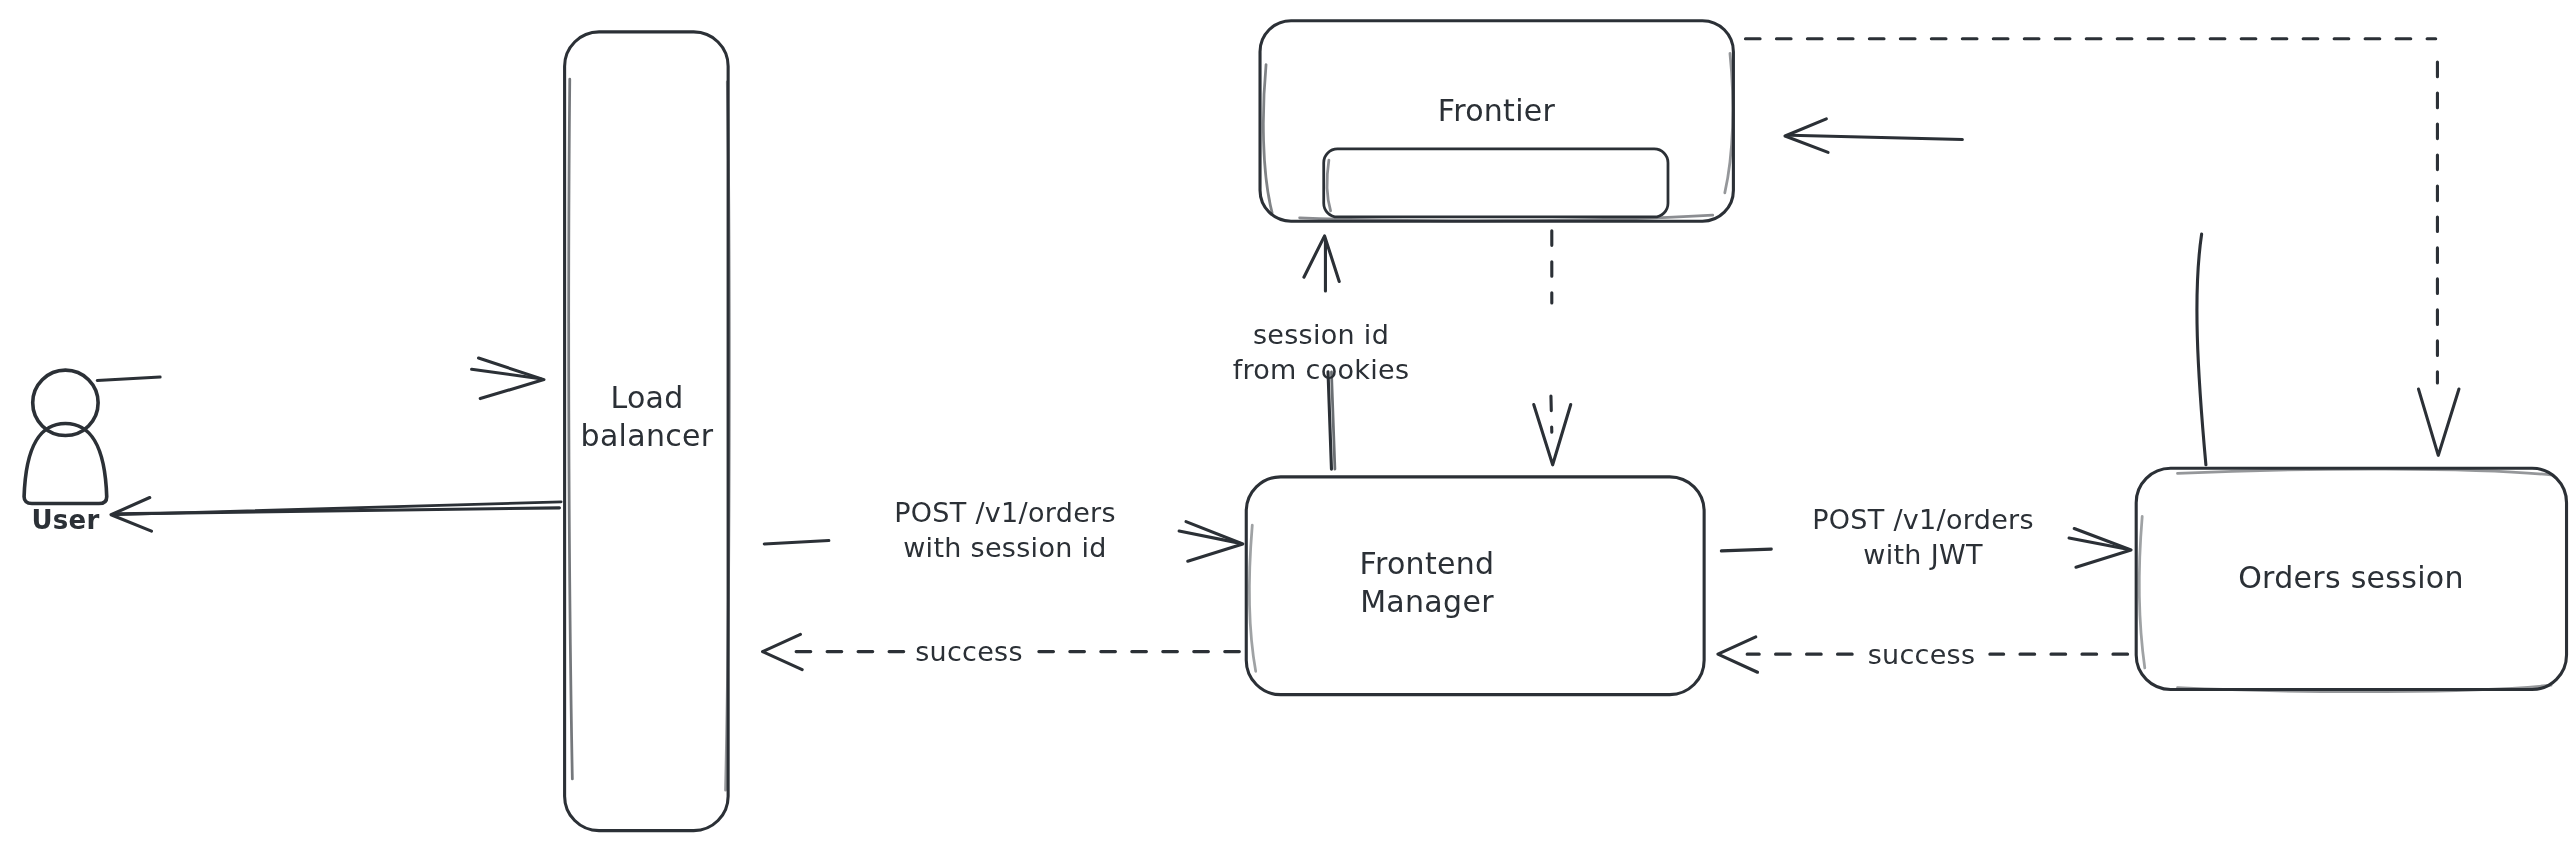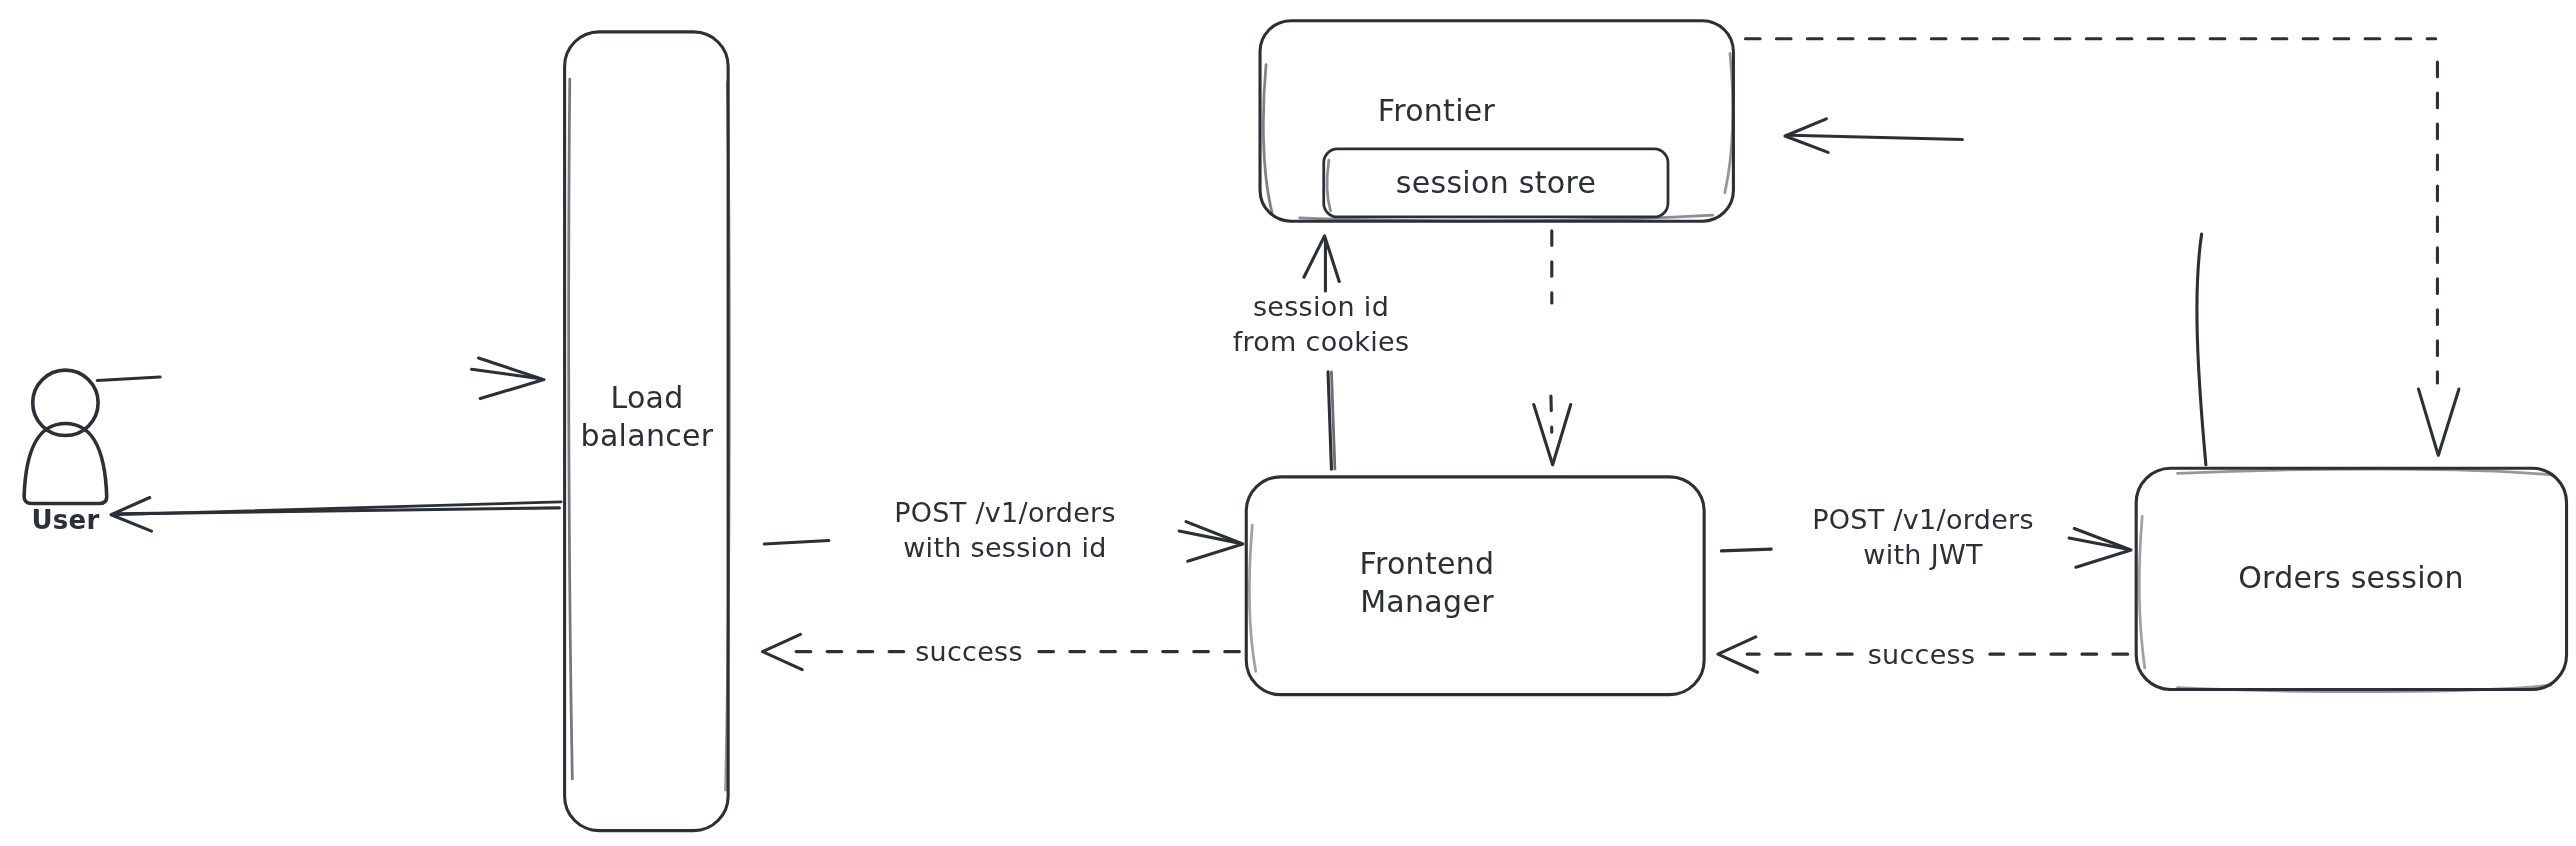--- a/index.html
+++ b/index.html
@@ -164,36 +164,35 @@
       <path d="M2832 72 L2832 445" class="stroke sw35 dash"></path>
       <path d="M2810 452 L2833 529 L2857 452" class="stroke sw35"></path>
     </g>
   </svg>
 
   <div class="node-label actor-label" style="left:0px; top:504px; width:131px;font-weight:bold;">User</div>
 
   <div class="node-label" style="left:565px; top:379px; width:164px;">Load
 balancer</div>
 
-  <div class="node-label" style="left:1200px; top:92px; width:473px;">Frontier</div>
-
-  <div class="node-label" style="left:1324px; top:164px; width:344px;">session store</div>
+  <div class="node-label" style="left:1260px; top:92px; width:473px;">Frontier</div>
+
 
   <div class="node-label" style="left:1246px; top:545px; width:362px;">Frontend
 Manager</div>
 
   <div class="node-label" style="left:2136px; top:559px; width:430px;">Orders session</div>
 
 
   <div class="edge-label" style="left:833px; top:496px; width:344px;">POST /v1/orders
 with session id</div>
 
   <div class="edge-label" style="left:900px; top:635px; width:138px;">success</div>
 
-  <div class="edge-label" style="left:1205px; top:290px; width:232px;">session id
+  <div class="edge-label" style="left:1205px; top:318px; width:232px;">session id
 from cookies</div>
 
 
   <div class="edge-label" style="left:1775px; top:503px; width:296px;">POST /v1/orders
 with JWT</div>
 
   <div class="edge-label" style="left:1849px; top:638px; width:145px;">success</div>
 
 
 

